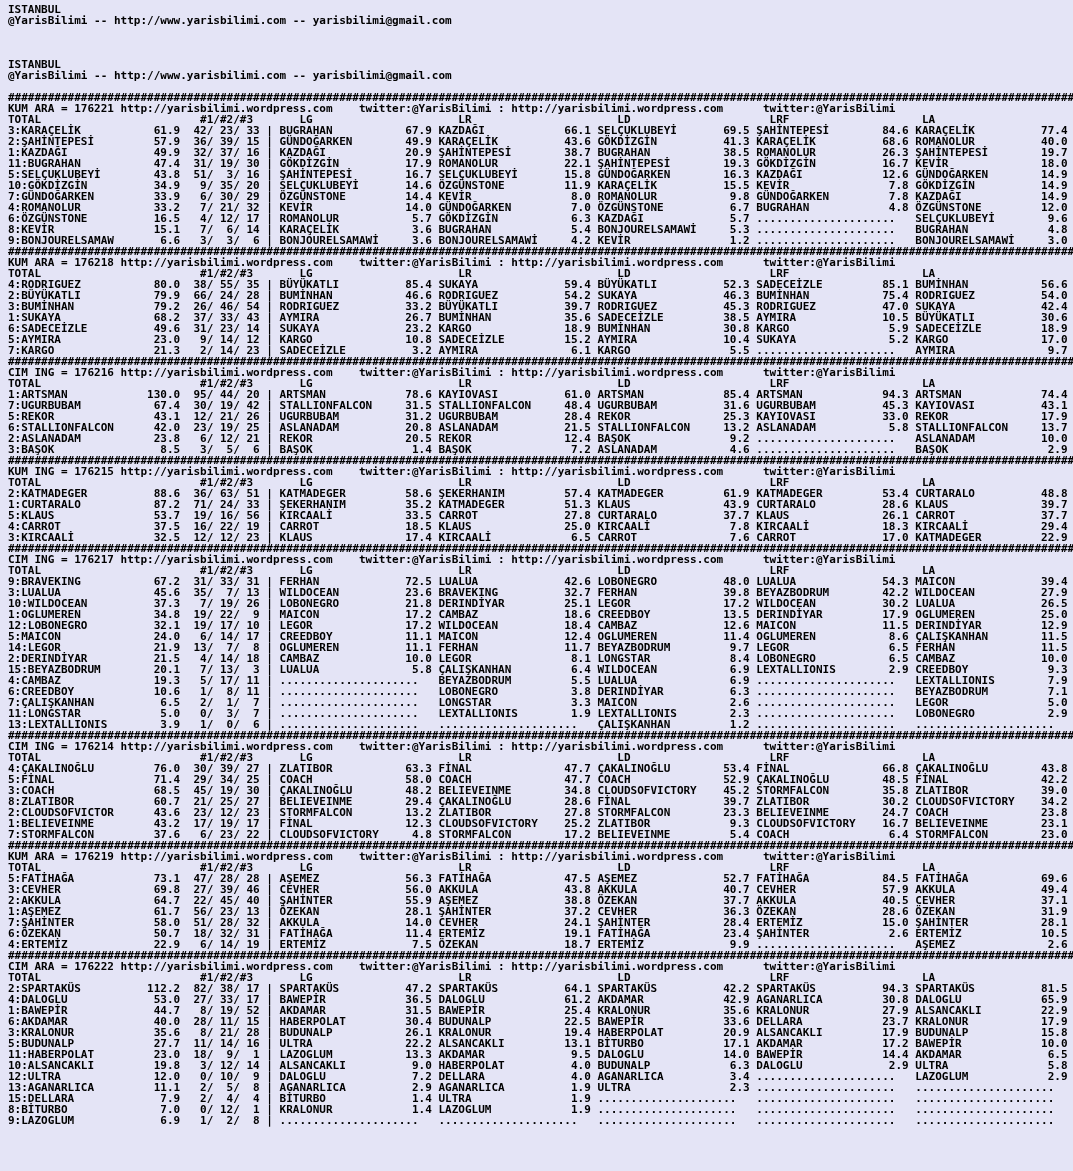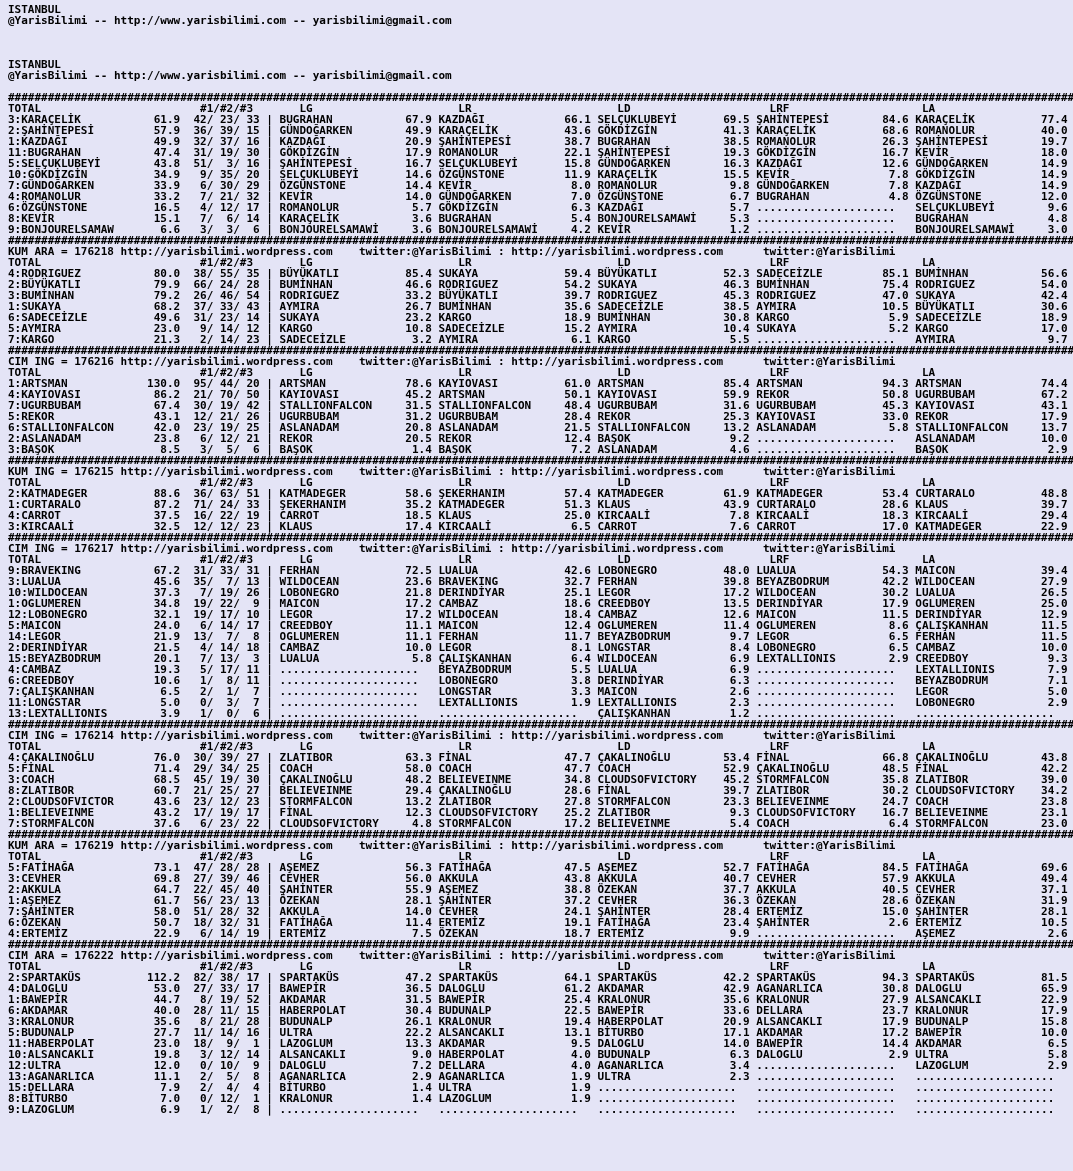--- a/index.html
+++ b/index.html
@@ -21,20 +21,21 @@
   <div class="line">@YarisBilimi -- http://www.yarisbilimi.com -- yarisbilimi@gmail.com</div>
   <div class="line"> </div>
   <div class="line"> </div>
   <div class="line"> </div>
   <div class="line">ISTANBUL</div>
   <div class="line">@YarisBilimi -- http://www.yarisbilimi.com -- yarisbilimi@gmail.com</div>
   <div class="line"> </div>
   <div id="blocks">
       <section>
         <div class="line">#################################################################################################################################################################</div>
+        <div class="line">KUM ARA = 176221 http://yarisbilimi.wordpress.com    twitter:@YarisBilimi : http://yarisbilimi.wordpress.com      twitter:@YarisBilimi</div>
         <div class="line">TOTAL                        #1/#2/#3       LG                      LR                      LD                     LRF                    LA</div>
         <div class="line">3:KARAÇELİK           61.9  42/ 23/ 33 | BUGRAHAN           67.9 KAZDAĞI            66.1 SELÇUKLUBEYİ       69.5 ŞAHİNTEPESİ        84.6 KARAÇELİK          77.4 </div>
         <div class="line">2:ŞAHİNTEPESİ         57.9  36/ 39/ 15 | GÜNDOĞARKEN        49.9 KARAÇELİK          43.6 GÖKDİZGİN          41.3 KARAÇELİK          68.6 ROMANOLUR          40.0 </div>
         <div class="line">1:KAZDAĞI             49.9  32/ 37/ 16 | KAZDAĞI            20.9 ŞAHİNTEPESİ        38.7 BUGRAHAN           38.5 ROMANOLUR          26.3 ŞAHİNTEPESİ        19.7 </div>
         <div class="line">11:BUGRAHAN           47.4  31/ 19/ 30 | GÖKDİZGİN          17.9 ROMANOLUR          22.1 ŞAHİNTEPESİ        19.3 GÖKDİZGİN          16.7 KEVİR              18.0 </div>
         <div class="line">5:SELÇUKLUBEYİ        43.8  51/  3/ 16 | ŞAHİNTEPESİ        16.7 SELÇUKLUBEYİ       15.8 GÜNDOĞARKEN        16.3 KAZDAĞI            12.6 GÜNDOĞARKEN        14.9 </div>
         <div class="line">10:GÖKDİZGİN          34.9   9/ 35/ 20 | SELÇUKLUBEYİ       14.6 ÖZGÜNSTONE         11.9 KARAÇELİK          15.5 KEVİR               7.8 GÖKDİZGİN          14.9 </div>
         <div class="line">7:GÜNDOĞARKEN         33.9   6/ 30/ 29 | ÖZGÜNSTONE         14.4 KEVİR               8.0 ROMANOLUR           9.8 GÜNDOĞARKEN         7.8 KAZDAĞI            14.9 </div>
         <div class="line">4:ROMANOLUR           33.2   7/ 21/ 32 | KEVİR              14.0 GÜNDOĞARKEN         7.0 ÖZGÜNSTONE          6.7 BUGRAHAN            4.8 ÖZGÜNSTONE         12.0 </div>
         <div class="line">6:ÖZGÜNSTONE          16.5   4/ 12/ 17 | ROMANOLUR           5.7 GÖKDİZGİN           6.3 KAZDAĞI             5.7 .....................   SELÇUKLUBEYİ        9.6 </div>
@@ -51,33 +52,33 @@
         <div class="line">1:SUKAYA              68.2  37/ 33/ 43 | AYMIRA             26.7 BUMİNHAN           35.6 SADECEİZLE         38.5 AYMIRA             10.5 BÜYÜKATLI          30.6 </div>
         <div class="line">6:SADECEİZLE          49.6  31/ 23/ 14 | SUKAYA             23.2 KARGO              18.9 BUMİNHAN           30.8 KARGO               5.9 SADECEİZLE         18.9 </div>
         <div class="line">5:AYMIRA              23.0   9/ 14/ 12 | KARGO              10.8 SADECEİZLE         15.2 AYMIRA             10.4 SUKAYA              5.2 KARGO              17.0 </div>
         <div class="line">7:KARGO               21.3   2/ 14/ 23 | SADECEİZLE          3.2 AYMIRA              6.1 KARGO               5.5 .....................   AYMIRA              9.7 </div>
       </section>
       <section>
         <div class="line">#################################################################################################################################################################</div>
         <div class="line">CIM ING = 176216 http://yarisbilimi.wordpress.com    twitter:@YarisBilimi : http://yarisbilimi.wordpress.com      twitter:@YarisBilimi</div>
         <div class="line">TOTAL                        #1/#2/#3       LG                      LR                      LD                     LRF                    LA</div>
         <div class="line">1:ARTSMAN            130.0  95/ 44/ 20 | ARTSMAN            78.6 KAYIOVASI          61.0 ARTSMAN            85.4 ARTSMAN            94.3 ARTSMAN            74.4 </div>
-        <div class="line">4:KAYIOVASI           86.2  21/ 70/ 50 | KAYIOVASI          45.2 ARTSMAN            50.1 KAYIOVASI          59.9 REKOR              50.8 UGURBUBAM          67.2 </div>
         <div class="line">7:UGURBUBAM           67.4  30/ 19/ 42 | STALLIONFALCON     31.5 STALLIONFALCON     48.4 UGURBUBAM          31.6 UGURBUBAM          45.3 KAYIOVASI          43.1 </div>
         <div class="line">5:REKOR               43.1  12/ 21/ 26 | UGURBUBAM          31.2 UGURBUBAM          28.4 REKOR              25.3 KAYIOVASI          33.0 REKOR              17.9 </div>
         <div class="line">6:STALLIONFALCON      42.0  23/ 19/ 25 | ASLANADAM          20.8 ASLANADAM          21.5 STALLIONFALCON     13.2 ASLANADAM           5.8 STALLIONFALCON     13.7 </div>
         <div class="line">2:ASLANADAM           23.8   6/ 12/ 21 | REKOR              20.5 REKOR              12.4 BAŞOK               9.2 .....................   ASLANADAM          10.0 </div>
         <div class="line">3:BAŞOK                8.5   3/  5/  6 | BAŞOK               1.4 BAŞOK               7.2 ASLANADAM           4.6 .....................   BAŞOK               2.9 </div>
       </section>
       <section>
         <div class="line">#################################################################################################################################################################</div>
         <div class="line">KUM ING = 176215 http://yarisbilimi.wordpress.com    twitter:@YarisBilimi : http://yarisbilimi.wordpress.com      twitter:@YarisBilimi</div>
         <div class="line">TOTAL                        #1/#2/#3       LG                      LR                      LD                     LRF                    LA</div>
         <div class="line">2:KATMADEGER          88.6  36/ 63/ 51 | KATMADEGER         58.6 ŞEKERHANIM         57.4 KATMADEGER         61.9 KATMADEGER         53.4 CURTARALO          48.8 </div>
         <div class="line">1:CURTARALO           87.2  71/ 24/ 33 | ŞEKERHANIM         35.2 KATMADEGER         51.3 KLAUS              43.9 CURTARALO          28.6 KLAUS              39.7 </div>
+        <div class="line">5:KLAUS               53.7  19/ 16/ 56 | KIRCAALİ           33.5 CARROT             27.8 CURTARALO          37.7 KLAUS              26.1 CARROT             37.7 </div>
         <div class="line">4:CARROT              37.5  16/ 22/ 19 | CARROT             18.5 KLAUS              25.0 KIRCAALİ            7.8 KIRCAALİ           18.3 KIRCAALİ           29.4 </div>
         <div class="line">3:KIRCAALİ            32.5  12/ 12/ 23 | KLAUS              17.4 KIRCAALİ            6.5 CARROT              7.6 CARROT             17.0 KATMADEGER         22.9 </div>
       </section>
       <section>
         <div class="line">#################################################################################################################################################################</div>
         <div class="line">CIM ING = 176217 http://yarisbilimi.wordpress.com    twitter:@YarisBilimi : http://yarisbilimi.wordpress.com      twitter:@YarisBilimi</div>
         <div class="line">TOTAL                        #1/#2/#3       LG                      LR                      LD                     LRF                    LA</div>
         <div class="line">9:BRAVEKING           67.2  31/ 33/ 31 | FERHAN             72.5 LUALUA             42.6 LOBONEGRO          48.0 LUALUA             54.3 MAICON             39.4 </div>
         <div class="line">3:LUALUA              45.6  35/  7/ 13 | WILDOCEAN          23.6 BRAVEKING          32.7 FERHAN             39.8 BEYAZBODRUM        42.2 WILDOCEAN          27.9 </div>
         <div class="line">10:WILDOCEAN          37.3   7/ 19/ 26 | LOBONEGRO          21.8 DERINDİYAR         25.1 LEGOR              17.2 WILDOCEAN          30.2 LUALUA             26.5 </div>

